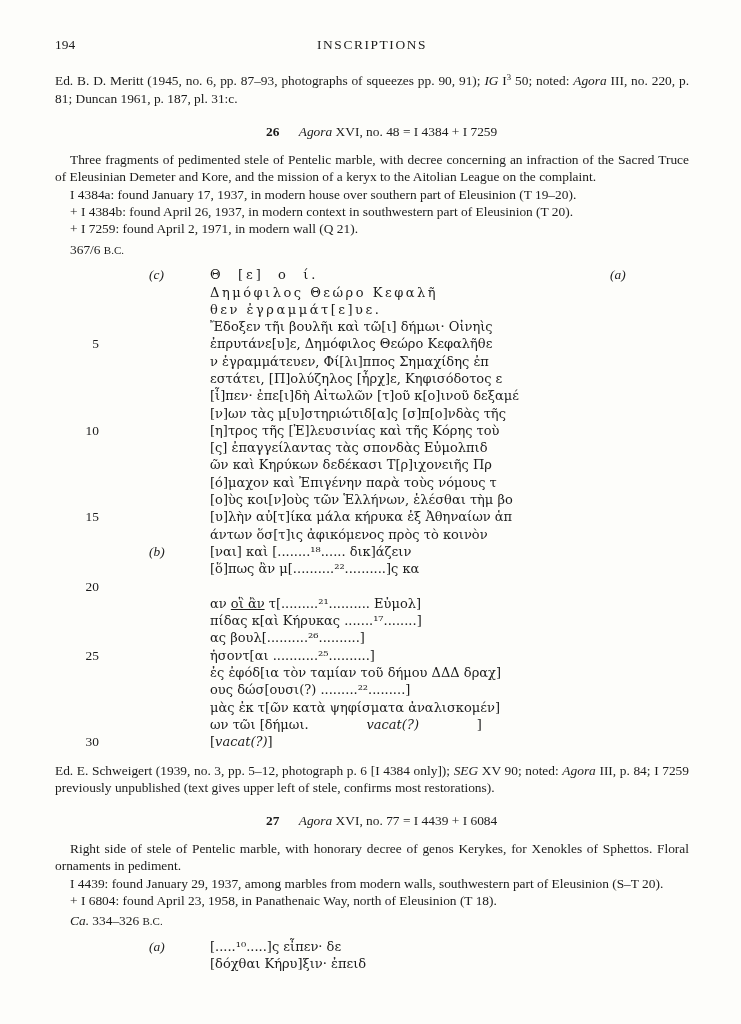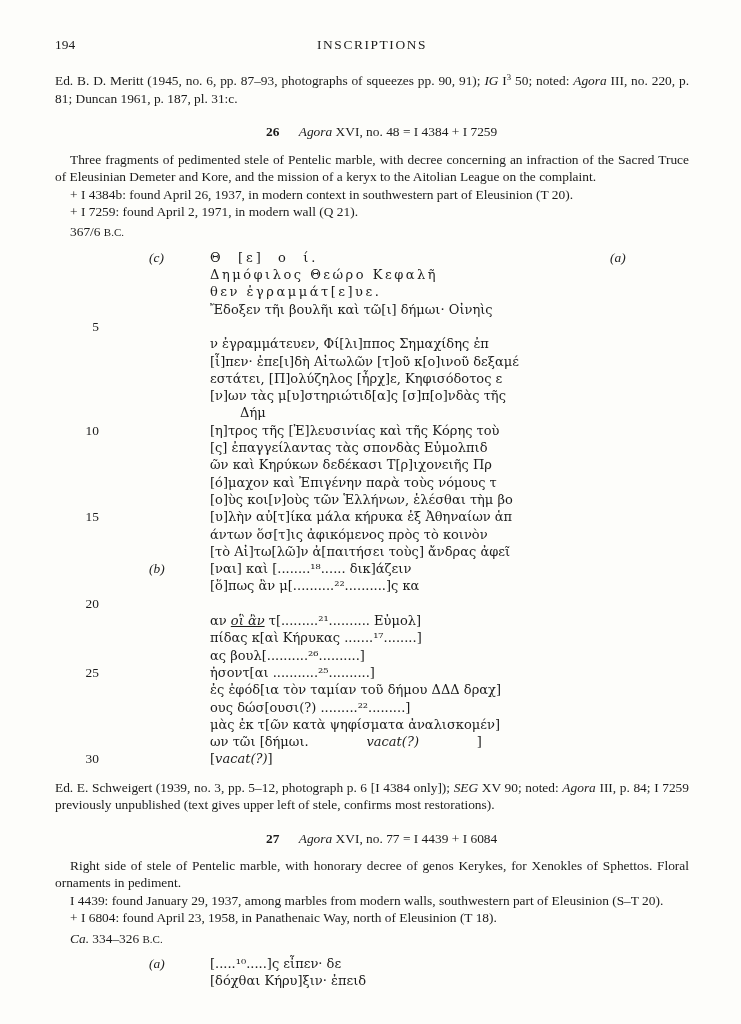--- a/index.html
+++ b/index.html
@@ -29,41 +29,42 @@
   .g-label { font-style: italic; padding-left: 36px; }
   .g-right { font-style: italic; }
   .g-text {
     font-family: "DejaVu Serif", "Liberation Serif", serif;
     font-size: 13px; white-space: pre;
   }
   .sp1 { letter-spacing: 2.5px; }
   .sp2 { letter-spacing: 3px; }
   .ind { padding-left: 30px; }
   .seg-i { font-style: italic; margin-top: 40px; }
-  .seg-u { text-decoration: underline; font-style: italic; }
+  .seg-u { text-decoration: underline; }
   .seg-sc { font-size: 0.82em; }
   .seg-sup { vertical-align: super; font-size: 0.65em; line-height: 0; }
 </style>
 </head>
 <body>
 
 <div class="page">
 
   <header class="running-head">
     <span class="page-num">194</span>
     <span class="head-title">INSCRIPTIONS</span>
   </header>
 
   <p class="note"><span>Ed. B. D. Meritt (1945, no. 6, pp. 87–93, photographs of squeezes pp. 90, 91); </span><span class="seg-i">IG</span><span> I</span><span class="seg-sup">3</span><span> 50; noted: </span><span class="seg-i">Agora</span><span> III, no. 220, p. 81; Duncan 1961, p. 187, pl. 31:c.</span></p>
 
   <section>
     <p class="entry-heading">
       <span class="entry-num">26</span><span class="entry-title"><span class="seg-i">Agora</span><span> XVI, no. 48 = I 4384 + I 7259</span></span>
     </p>
     <p class="para indent">Three fragments of pedimented stele of Pentelic marble, with decree concerning an infraction of the Sacred Truce of Eleusinian Demeter and Kore, and the mission of a keryx to the Aitolian League on the complaint.</p>
+    <p class="para find">I 4384a: found January 17, 1937, in modern house over southern part of Eleusinion (T 19–20).</p>
     <p class="para find">+ I 4384b: found April 26, 1937, in modern context in southwestern part of Eleusinion (T 20).</p>
     <p class="para find">+ I 7259: found April 2, 1971, in modern wall (Q 21).</p>
     <p class="para date"><span>367/6 </span><span class="seg-sc">B.C.</span></p>
     <div class="greek-block">
         <div class="g-row">
           <span class="g-num"></span>
           <span class="g-label">(c)</span>
           <span class="g-text sp2">Θ  [ε]  ο  ί.</span>
           <span class="g-right">(a)</span>
         </div>
@@ -81,50 +82,50 @@
         </div>
         <div class="g-row">
           <span class="g-num"></span>
           <span class="g-label"></span>
           <span class="g-text">Ἔδοξεν τῆι βουλῆι καὶ τῶ[ι] δήμωι· Οἰνηὶς</span>
           <span class="g-right"></span>
         </div>
         <div class="g-row">
           <span class="g-num">5</span>
           <span class="g-label"></span>
+          <span class="g-text">ἐπρυτάνε[υ]ε, Δημόφιλος Θεώρο Κεφαλῆθε</span>
           <span class="g-right"></span>
         </div>
         <div class="g-row">
           <span class="g-num"></span>
           <span class="g-label"></span>
           <span class="g-text">ν ἐγραμμάτευεν, Φί[λι]ππος Σημαχίδης ἐπ</span>
           <span class="g-right"></span>
         </div>
         <div class="g-row">
           <span class="g-num"></span>
           <span class="g-label"></span>
+          <span class="g-text">εστάτει, [Π]ολύζηλος [ἦρχ]ε, Κηφισόδοτος ε</span>
+          <span class="g-right"></span>
+        </div>
+        <div class="g-row">
+          <span class="g-num"></span>
+          <span class="g-label"></span>
           <span class="g-text">[ἶ]πεν· ἐπε[ι]δὴ Αἰτωλῶν [τ]οῦ κ[ο]ινοῦ δεξαμέ</span>
           <span class="g-right"></span>
         </div>
         <div class="g-row">
           <span class="g-num"></span>
           <span class="g-label"></span>
-          <span class="g-text">εστάτει, [Π]ολύζηλος [ἦρχ]ε, Κηφισόδοτος ε</span>
-          <span class="g-right"></span>
-        </div>
-        <div class="g-row">
-          <span class="g-num"></span>
-          <span class="g-label"></span>
           <span class="g-text">[ν]ων τὰς μ[υ]στηριώτιδ[α]ς [σ]π[ο]νδὰς τῆς</span>
           <span class="g-right"></span>
         </div>
         <div class="g-row">
           <span class="g-num"></span>
           <span class="g-label"></span>
-          <span class="g-text ind">Δήμ</span>
           <span class="g-right"></span>
         </div>
         <div class="g-row">
           <span class="g-num">10</span>
           <span class="g-label"></span>
           <span class="g-text">[η]τρος τῆς [Ἐ]λευσινίας καὶ τῆς Κόρης τοὺ</span>
           <span class="g-right"></span>
         </div>
         <div class="g-row">
           <span class="g-num"></span>
@@ -158,21 +159,20 @@
         </div>
         <div class="g-row">
           <span class="g-num"></span>
           <span class="g-label"></span>
           <span class="g-text">άντων ὅσ[τ]ις ἀφικόμενος πρὸς τὸ κοινὸν</span>
           <span class="g-right"></span>
         </div>
         <div class="g-row">
           <span class="g-num"></span>
           <span class="g-label"></span>
-          <span class="g-text">[τὸ Αἰ]τω[λῶ]ν ἀ[παιτήσει τοὺς] ἄνδρας ἀφεῖ</span>
           <span class="g-right"></span>
         </div>
         <div class="g-row">
           <span class="g-num"></span>
           <span class="g-label">(b)</span>
           <span class="g-text">[ναι] καὶ [........¹⁸...... δικ]άζειν</span>
           <span class="g-right"></span>
         </div>
         <div class="g-row">
           <span class="g-num"></span>

